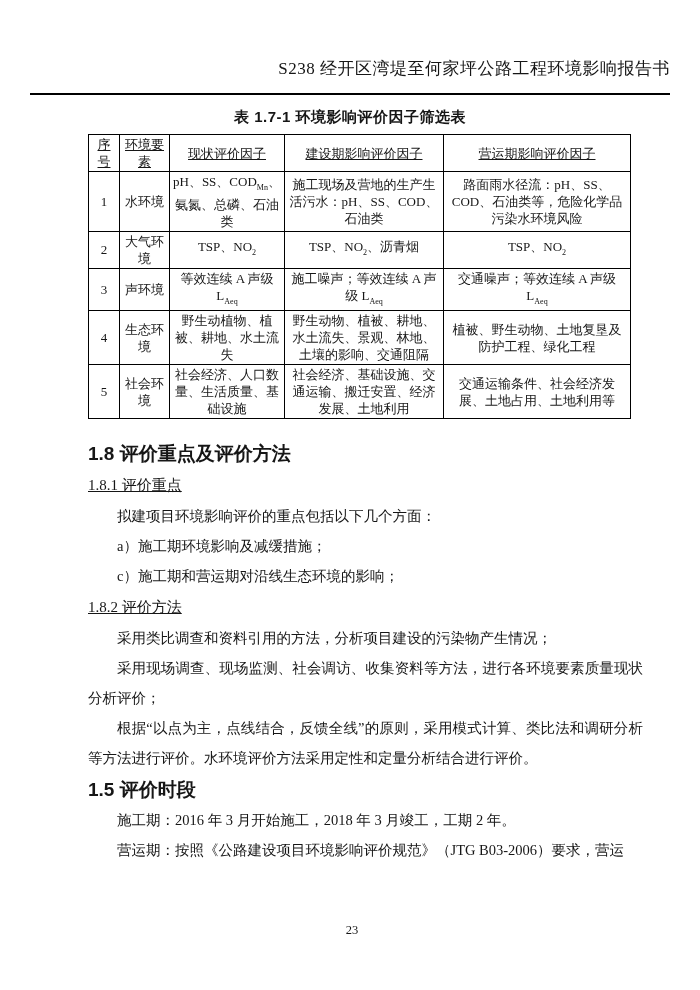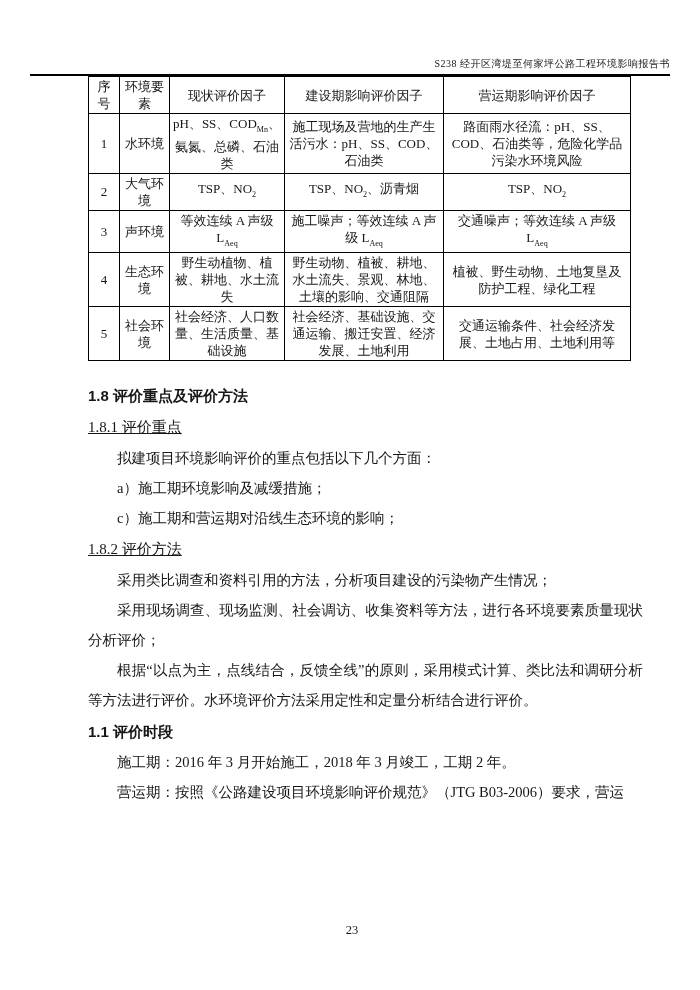--- a/index.html
+++ b/index.html
@@ -4,23 +4,23 @@
 <style>
   html,body{margin:0;padding:0;background:#e8e8e8;}
   .page{
     width:700px;height:990px;background:#ffffff;position:relative;
     font-family:"Liberation Serif","DejaVu Serif",serif;color:#161616;
     margin:0 auto;overflow:hidden;box-sizing:border-box;
   }
   .header{
     margin:57px 30px 0 30px;
     border-bottom:2px solid #000;
-    padding-bottom:3px;
+    padding-bottom:13px;
     text-align:right;
-    font-size:10px;
+    font-size:17px;
     letter-spacing:.5px;
   }
   .table-title{
     text-align:center;
     font-family:"Liberation Sans","DejaVu Sans",sans-serif;
     font-weight:bold;
     font-size:15px;
     margin:13px 0 7px 0;
     letter-spacing:.5px;
   }
@@ -34,36 +34,36 @@
   table.factor th, table.factor td{
     border:1px solid #000;
     font-size:13px;
     line-height:17px;
     font-weight:normal;
     text-align:center;
     vertical-align:middle;
     padding:1px 3px;
     overflow:hidden;
   }
-  tr.hrow{height:36px;}
+  tr.hrow{height:36px;text-decoration:underline;}
   tr.r0{height:50px;}
   tr.r1{height:33px;}
   tr.r2{height:33px;}
   tr.r3{height:52px;}
   tr.r4{height:53px;}
   sub{font-size:.62em;text-align:right;}
   .content{
     margin:20px 57px 0 88px;
     font-size:14.5px;
     line-height:30px;
   }
   .h-bold{
     font-family:"Liberation Sans","DejaVu Sans",sans-serif;
     font-weight:bold;
-    font-size:15px;
+    font-size:19px;
     line-height:30px;
     margin:2px 0 0 0;
   }
   .h-sub{
     font-size:15px;
     line-height:32px;
     margin:0;
     text-decoration:underline;
   }
   .para{
@@ -81,20 +81,21 @@
 </style>
 </head>
 <body>
 
 <div class="page">
 
   <div class="header">
     <span>S238 经开区湾堤至何家坪公路工程环境影响报告书</span>
   </div>
 
+  <div class="table-title">表 1.7-1    环境影响评价因子筛选表</div>
 
   <table class="factor">
     <colgroup>
       <col style="width:31px">
         <col style="width:50px">
         <col style="width:115px">
         <col style="width:159px">
         <col style="width:187px">
     </colgroup>
     <tbody>
@@ -146,20 +147,20 @@
   <div class="content">
     <p class="h-bold">1.8 评价重点及评价方法</p>
     <p class="h-sub">1.8.1  评价重点</p>
     <p class="para">拟建项目环境影响评价的重点包括以下几个方面：</p>
     <p class="para">a）施工期环境影响及减缓措施；</p>
     <p class="para">c）施工期和营运期对沿线生态环境的影响；</p>
     <p class="h-sub">1.8.2  评价方法</p>
     <p class="para">采用类比调查和资料引用的方法，分析项目建设的污染物产生情况；</p>
     <p class="para">采用现场调查、现场监测、社会调访、收集资料等方法，进行各环境要素质量现状分析评价；</p>
     <p class="para">根据“以点为主，点线结合，反馈全线”的原则，采用模式计算、类比法和调研分析等方法进行评价。水环境评价方法采用定性和定量分析结合进行评价。</p>
-    <p class="h-bold">1.1 评价时段</p>
+    <p class="h-bold">1.5 评价时段</p>
     <p class="para">施工期：2016 年 3 月开始施工，2018 年 3 月竣工，工期 2 年。</p>
     <p class="para">营运期：按照《公路建设项目环境影响评价规范》（JTG B03-2006）要求，营运</p>
   </div>
 
   <div class="page-number">23</div>
 
 </div>
 
 </body></html>

